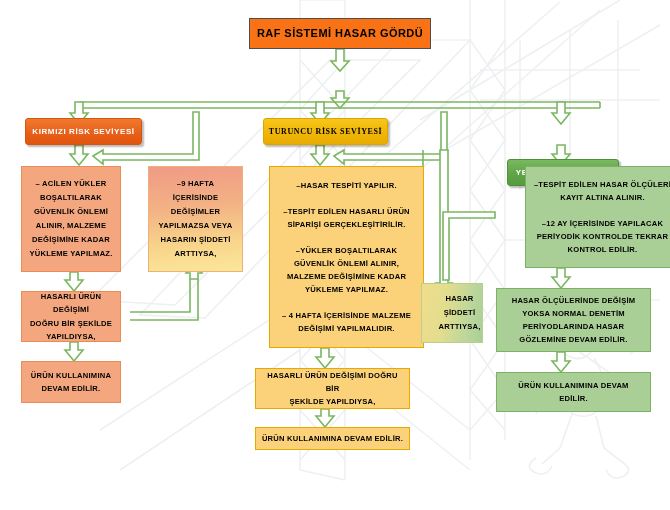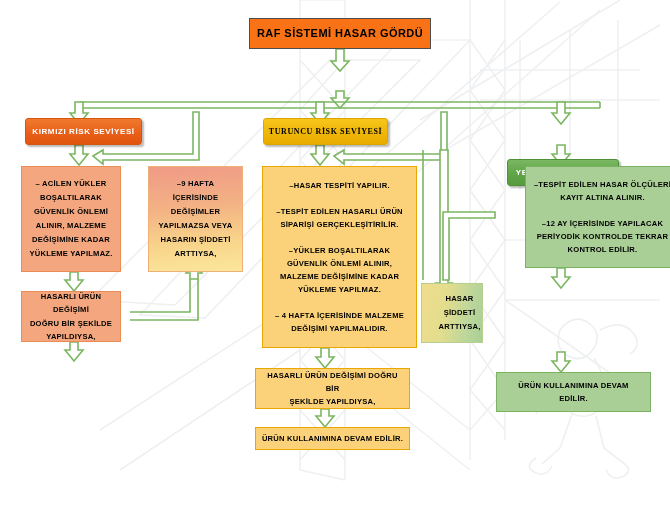--- a/index.html
+++ b/index.html
@@ -188,22 +188,24 @@
 İÇERİSİNDE
 DEĞİŞİMLER
 YAPILMAZSA VEYA
 HASARIN ŞİDDETİ
 ARTTIYSA,</div>
 
   <div class="node body red" style="left:21px;top:291px;width:100px;height:51px;">HASARLI ÜRÜN DEĞİŞİMİ
 DOĞRU BİR ŞEKİLDE
 YAPILDIYSA,</div>
 
-
-  <div class="node body orange" style="left:262px;top:166px;width:155px;height:182px;">–HASAR TESPİTİ YAPILIR.
+  <div class="node body red" style="left:21px;top:361px;width:100px;height:42px;">ÜRÜN KULLANIMINA
+DEVAM EDİLİR.</div>
+
+  <div class="node body orange" style="left:269px;top:166px;width:155px;height:182px;">–HASAR TESPİTİ YAPILIR.
 
 –TESPİT EDİLEN HASARLI ÜRÜN
 SİPARİŞİ GERÇEKLEŞİTİRİLİR.
 
 –YÜKLER BOŞALTILARAK
 GÜVENLİK ÖNLEMİ ALINIR,
 MALZEME DEĞİŞİMİNE KADAR
 YÜKLEME YAPILMAZ.
 
 – 4 HAFTA İÇERİSİNDE MALZEME
@@ -218,17 +220,21 @@
 ŞİDDETİ
 ARTTIYSA,</div>
 
   <div class="node body green" style="left:496px;top:166px;width:155px;height:102px;margin-left:29px;">–TESPİT EDİLEN HASAR ÖLÇÜLERİ
 KAYIT ALTINA ALINIR.
 
 –12 AY İÇERİSİNDE YAPILACAK
 PERİYODİK KONTROLDE TEKRAR
 KONTROL EDİLİR.</div>
 
+  <div class="node body green" style="left:496px;top:288px;width:155px;height:64px;">HASAR ÖLÇÜLERİNDE DEĞİŞİM
+YOKSA NORMAL DENETİM
+PERİYODLARINDA HASAR
+GÖZLEMİNE DEVAM EDİLİR.</div>
 
   <div class="node body green" style="left:496px;top:372px;width:155px;height:40px;">ÜRÜN KULLANIMINA DEVAM
 EDİLİR.</div>
 
 </div>
 
 </body></html>

